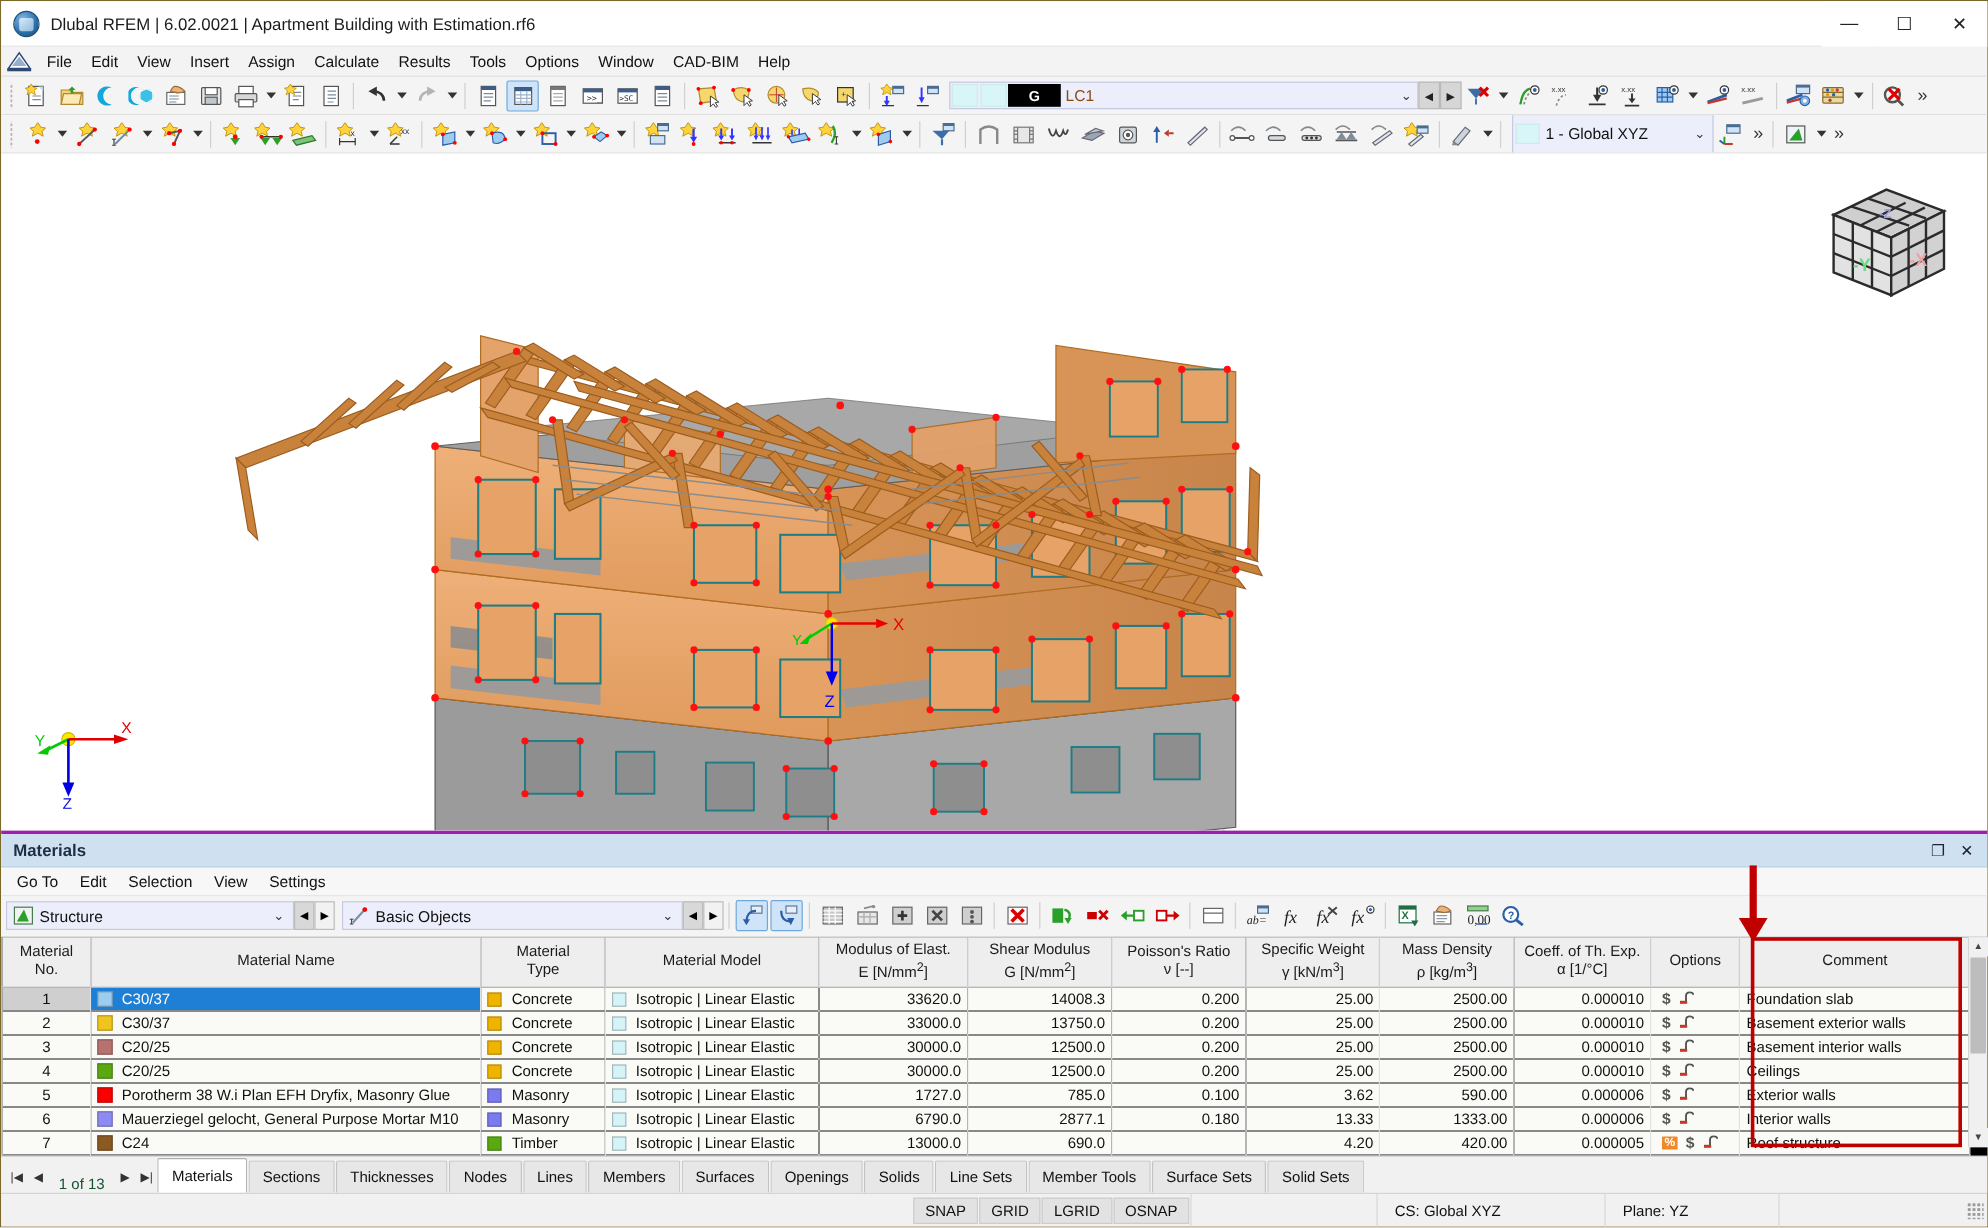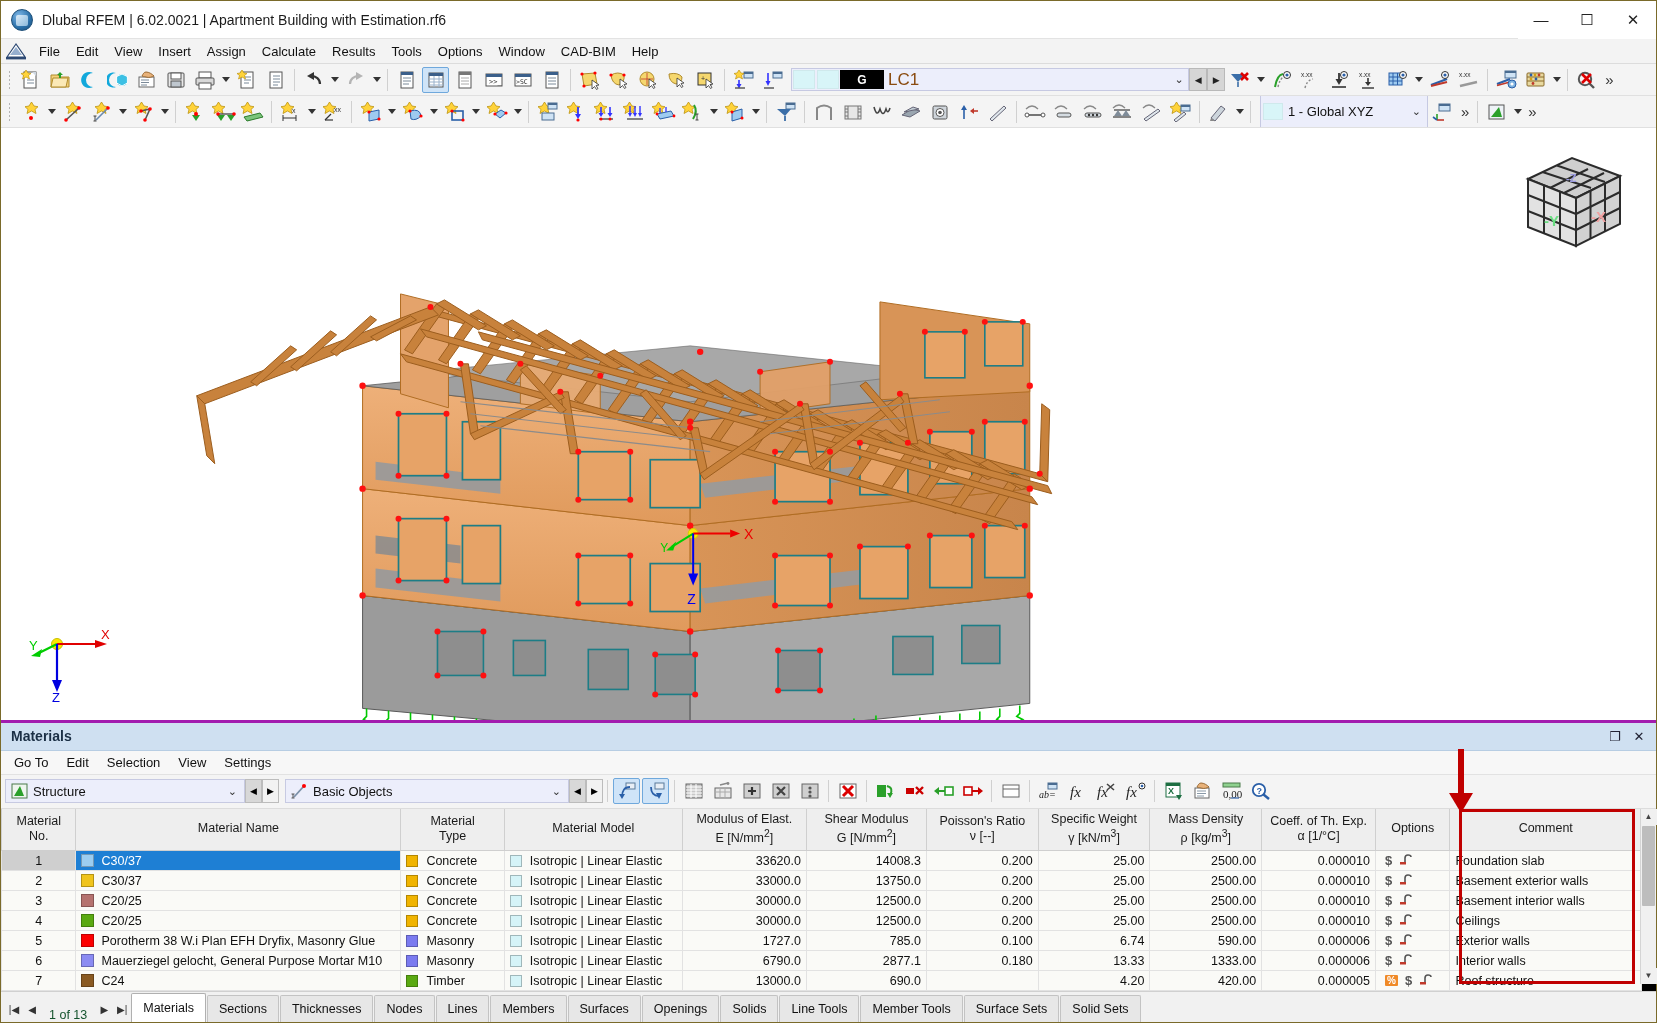--- a/index.html
+++ b/index.html
@@ -109,21 +109,21 @@
     display: flex; align-items: center; height: 23px;
     background: #eceefb; border: 1px solid #c6c9e2; margin-left: 4px;
     flex: 0 0 auto;
   }
   .lc-swatch { width: 22px; height: 19px; background: #d8f5f8; margin: 0 1px; border: 1px solid #cfe9ec;}
   .lc-g {
     background: #000; color: #fff; font-weight: bold; font-size: 12px;
     width: 44px; height: 19px; display: flex; align-items: center; justify-content: center;
     margin-right: 4px;
   }
-  .lc-name { color: #8a4b10; font-size: 17px; padding-right: 6px; }
+  .lc-name { color: #8a4b10; font-size: 13px; padding-right: 6px; }
   .lc-blank { width: 245px; height: 19px; }
   .lc-arrow {
     width: 18px; height: 21px; display: flex; align-items: center; justify-content: center;
     font-size: 11px; color: #333;
   }
   .lc-spin {
     width: 18px; height: 23px; display:flex; align-items:center; justify-content:center;
     background: #d6d6d6; border: 1px solid #b9b9b9; font-size: 9px; color: #222;
   }
   .cs-combo {
@@ -1589,21 +1589,21 @@
               <td class="txt comment-col">Ceilings</td>
             </tr>
             <tr>
               <td class="rownum">5</td>
               <td class="name"><span class="swatch" style="background:#fc0000"></span>Porotherm 38 W.i Plan EFH Dryfix, Masonry Glue</td>
               <td class="txt"><span class="swatch sm" style="background:#7b7bf0"></span>Masonry</td>
               <td class="txt"><span class="swatch sm" style="background:#d5f4f8"></span>Isotropic | Linear Elastic</td>
               <td class="num">1727.0</td>
               <td class="num">785.0</td>
               <td class="num">0.100</td>
-              <td class="num">6.74</td>
+              <td class="num">3.62</td>
               <td class="num">590.00</td>
               <td class="num">0.000006</td>
               <td class="txt">
                 <div class="optcell">
                   <span class="opt-dollar">$</span>
                   <span><svg width="13" height="12" viewBox="0 0 13 12">
                       <path d="M2 10h4V5q0-3 3-3t3 2" stroke="#555" stroke-width="1.6" fill="none"></path>
                       <rect x="1" y="9" width="6" height="2.5" fill="#c0392b"></rect>
                     </svg></span>
                 </div>
@@ -1681,22 +1681,35 @@
       <div id="tabs-host" style="display:flex; align-items:flex-end;">
           <div class="tab active">Materials</div>
           <div class="tab">Sections</div>
           <div class="tab">Thicknesses</div>
           <div class="tab">Nodes</div>
           <div class="tab">Lines</div>
           <div class="tab">Members</div>
           <div class="tab">Surfaces</div>
           <div class="tab">Openings</div>
           <div class="tab">Solids</div>
-          <div class="tab">Line Tools</div>
+          <div class="tab">Line Sets</div>
           <div class="tab">Member Tools</div>
           <div class="tab">Surface Sets</div>
           <div class="tab">Solid Sets</div>
         </div>
     </div>
   </div>
 
+  <div class="statusbar">
+    <div style="width:760px"></div>
+    <div class="sb-toggle">SNAP</div>
+    <div class="sb-toggle">GRID</div>
+    <div class="sb-toggle">LGRID</div>
+    <div class="sb-toggle">OSNAP</div>
+    <div class="sb-cell" style="width:155px"></div>
+    <div class="sb-cell" style="width:190px">CS: Global XYZ</div>
+    <div class="sb-cell" style="width:145px">Plane: YZ</div>
+    <div class="sb-cell" style="width:110px"></div>
+    <div class="sb-spacer"></div>
+    <div class="sb-grip"></div>
+  </div>
 
 </div>
 
 </body></html>

